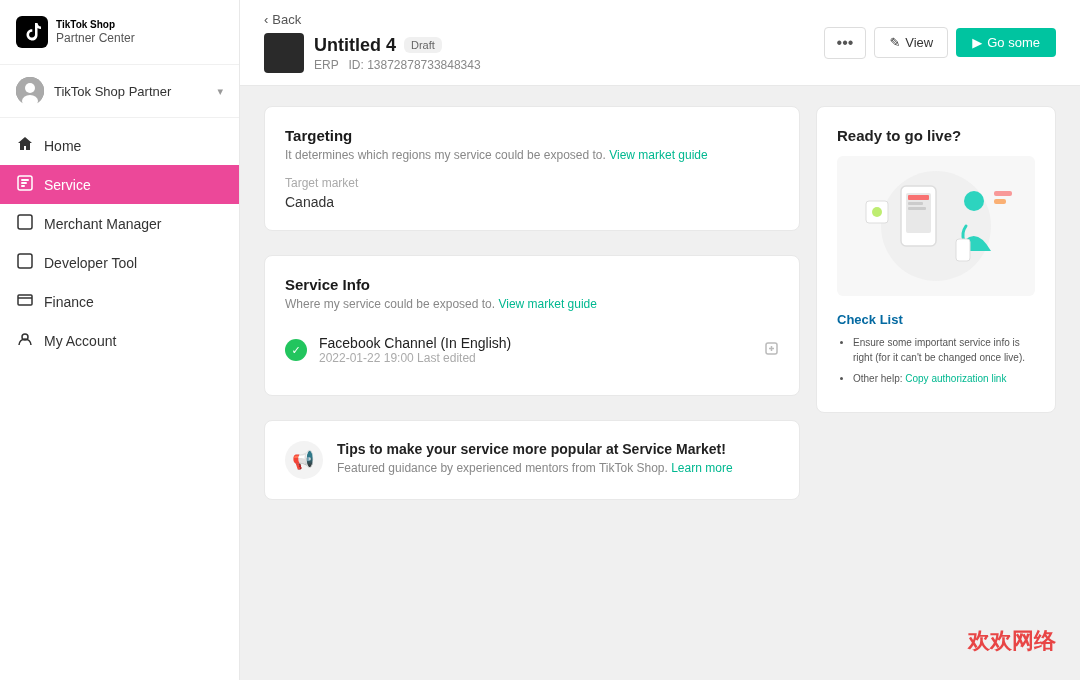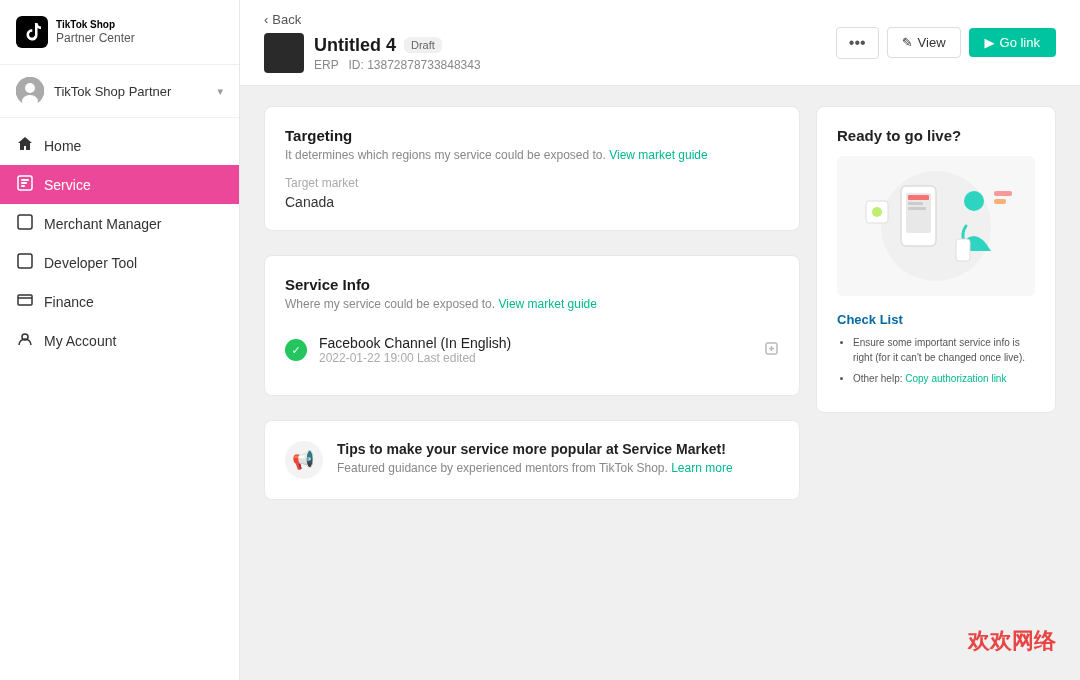--- a/index.html
+++ b/index.html
@@ -388,21 +388,21 @@
       </div>
     </div>
     <div class="header-actions">
       <button class="btn-dots">•••</button>
       <button class="btn-edit">
         <span>✎</span>
         <span>View</span>
       </button>
       <button class="btn-golive">
         <span>▶</span>
-        <span>Go link</span>
+        <span>Go some</span>
       </button>
     </div>
   </div>
 
   <div class="content-area">
 
     <div class="main-panel">
 
       <div class="card">
         <div class="card-title">Targeting</div>

